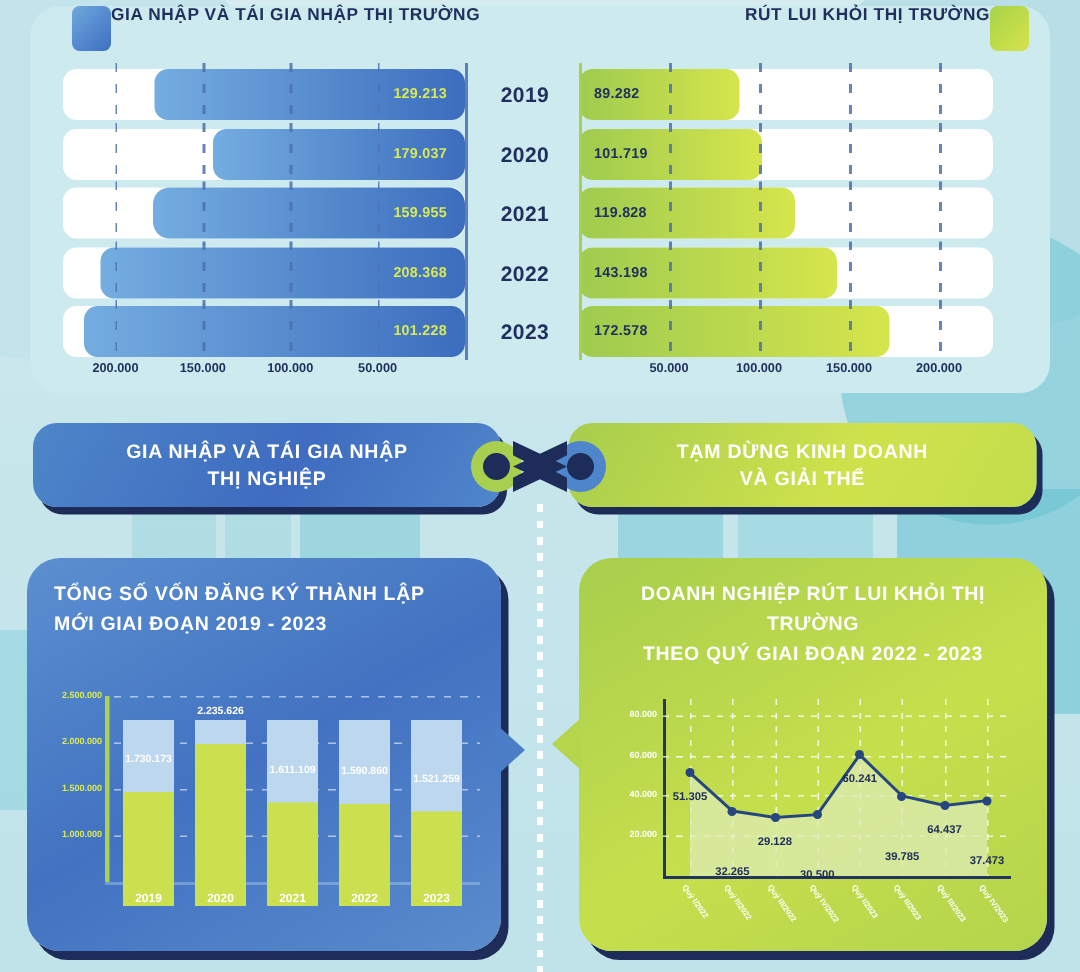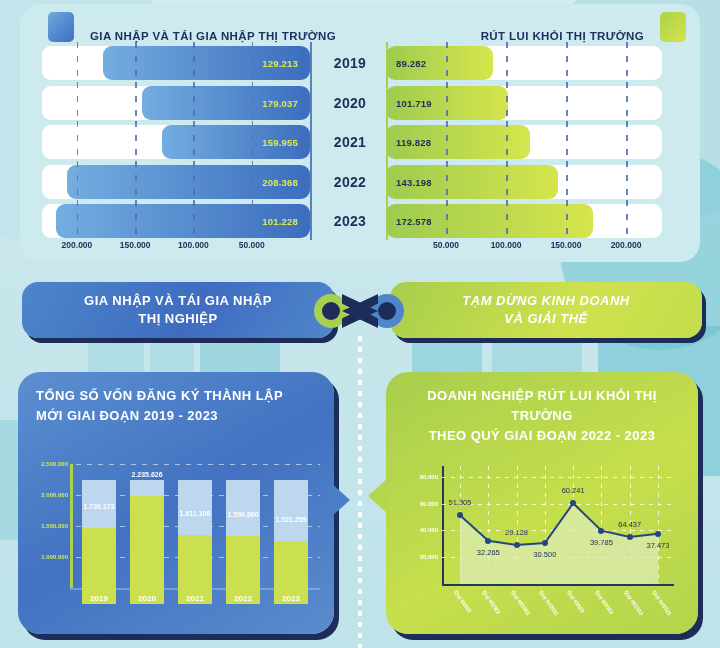--- a/index.html
+++ b/index.html
@@ -24,21 +24,21 @@
   .r4{left:412px;top:316px;width:70px;height:160px;background:#79c9d6;}
   .r5{left:492px;top:300px;width:90px;height:190px;background:#8ed2dc;}
   .r6{left:598px;top:326px;width:122px;height:150px;background:#62bfd0;}
   .r7{left:0px;top:420px;width:40px;height:120px;background:#8ed2dc;}
 
   
   .top-panel{
     position:absolute;left:20px;top:4px;width:680px;height:258px;
     background:#cdeaef;border-radius:20px;
   }
-  .legend{position:absolute;top:0;height:38px;display:flex;align-items:flex-end;gap:16px;}
+  .legend{position:absolute;top:0;height:38px;display:flex;align-items:flex-start;gap:0;}
   .legend-left{left:28px;}
   .legend-right{right:14px;flex-direction:row;}
   .swatch{width:26px;height:30px;border-radius:5px;}
   .sw-blue{background:linear-gradient(135deg,#6fa8dc 0%,#3d6fc1 100%);}
   .sw-green{background:linear-gradient(135deg,#a8d24a 0%,#d6e34a 100%);}
   .legend-text{
     font-size:11.5px;font-weight:bold;color:#20305e;letter-spacing:.4px;white-space:nowrap;
   }
 
   
@@ -70,21 +70,21 @@
   .axis-nums span{position:absolute;font-size:8.5px;font-weight:bold;color:#20305e;transform:translateX(-50%);}
 
   
   .pill{
     position:absolute;height:56px;border-radius:16px;
     display:flex;flex-direction:column;align-items:center;justify-content:center;
     color:#fff;font-weight:bold;font-size:13px;letter-spacing:.5px;line-height:1.35;
     box-shadow:4px 5px 0 #1d2c59;text-align:center;
   }
   .pill-left{left:22px;top:282px;width:312px;background:linear-gradient(120deg,#4d86c9 0%,#3f6cc0 55%,#4f86cb 100%);}
-  .pill-right{left:390px;top:282px;width:312px;background:linear-gradient(120deg,#a7cd4d 0%,#cfe24c 60%,#c3dd4c 100%);font-style:italic;}
+  .pill-right{left:379px;top:282px;width:312px;background:linear-gradient(120deg,#a7cd4d 0%,#cfe24c 60%,#c3dd4c 100%);}
   .knot{position:absolute;left:312px;top:288px;width:96px;height:44px;}
   .knot .ring{position:absolute;top:6px;width:34px;height:34px;border-radius:50%;}
   .ring-l{left:2px;background:#a9cf4f;}
   .ring-r{left:58px;background:#4f86cb;}
   .ring .hole{position:absolute;left:8px;top:8px;width:18px;height:18px;border-radius:50%;}
   .hole-l{background:#1d2c59;}
   .hole-r{background:#1d2c59;}
   .knot-center{position:absolute;left:30px;top:6px;width:36px;height:34px;background:#1d2c59;
     clip-path:polygon(0 0,100% 50%,0 100%,0 72%,40% 50%,0 28%);}
   .knot-center2{position:absolute;left:30px;top:6px;width:36px;height:34px;background:#1d2c59;
@@ -123,21 +123,21 @@
   
   .linechart{position:absolute;left:56px;top:94px;width:232px;height:146px;}
   .lc-ylab{position:absolute;left:-44px;width:40px;text-align:right;font-size:6px;font-weight:bold;color:#fff;transform:translateY(-50%);}
   .lc-axis{position:absolute;left:0;top:0;width:2px;height:118px;background:#24365f;}
   .lc-base{position:absolute;left:0;top:118px;width:232px;height:2px;background:#24365f;}
   .lc-grid-v{position:absolute;top:0;width:1px;height:118px;
     background:repeating-linear-gradient(to bottom,#ffffff 0 4px,transparent 4px 9px);opacity:.8;}
   .lc-grid-h{position:absolute;left:0;width:232px;height:1px;
     background:repeating-linear-gradient(to right,#ffffff 0 4px,transparent 4px 9px);opacity:.8;}
   .lc-dot{position:absolute;width:6px;height:6px;border-radius:50%;background:#25467f;transform:translate(-50%,-50%);}
-  .lc-val{position:absolute;font-size:7.5px;font-weight:normal;color:#1d2c59;white-space:nowrap;transform:translateX(-50%);}
+  .lc-val{position:absolute;font-size:7.5px;font-weight:bold;color:#1d2c59;white-space:nowrap;transform:translateX(-50%);margin-top:28px;}
   .lc-xlab{position:absolute;font-size:5.2px;font-weight:bold;color:#fff;white-space:nowrap;
     transform-origin:left top;transform:rotate(55deg);}
 </style>
 </head>
 <body>
 
 <div class="stage">
 
   <div class="bg-base"></div>
   <div class="bg-blob blob-a"></div>
@@ -214,21 +214,21 @@
               <div class="tk" style="left: 60px;"></div>
               <div class="tk" style="left: 120px;"></div>
               <div class="tk" style="left: 180px;"></div>
               <div class="tk" style="left: 240px;"></div>
             </div>
           </div>
         </div>
         <div class="bar-row">
           <div class="half half-left">
             <div class="track"></div>
-            <div class="fill fill-blue" style="width: 148px;">
+            <div class="fill fill-blue" style="width: 208px; border-radius: 11px;">
               <div class="bval bval-blue">159.955</div>
             </div>
             <div class="ticks">
               <div class="tk" style="left: 34.9565px;"></div>
               <div class="tk" style="left: 93.2174px;"></div>
               <div class="tk" style="left: 151.478px;"></div>
               <div class="tk" style="left: 209.739px;"></div>
             </div>
           </div>
           <div class="yearlab">2021</div>

